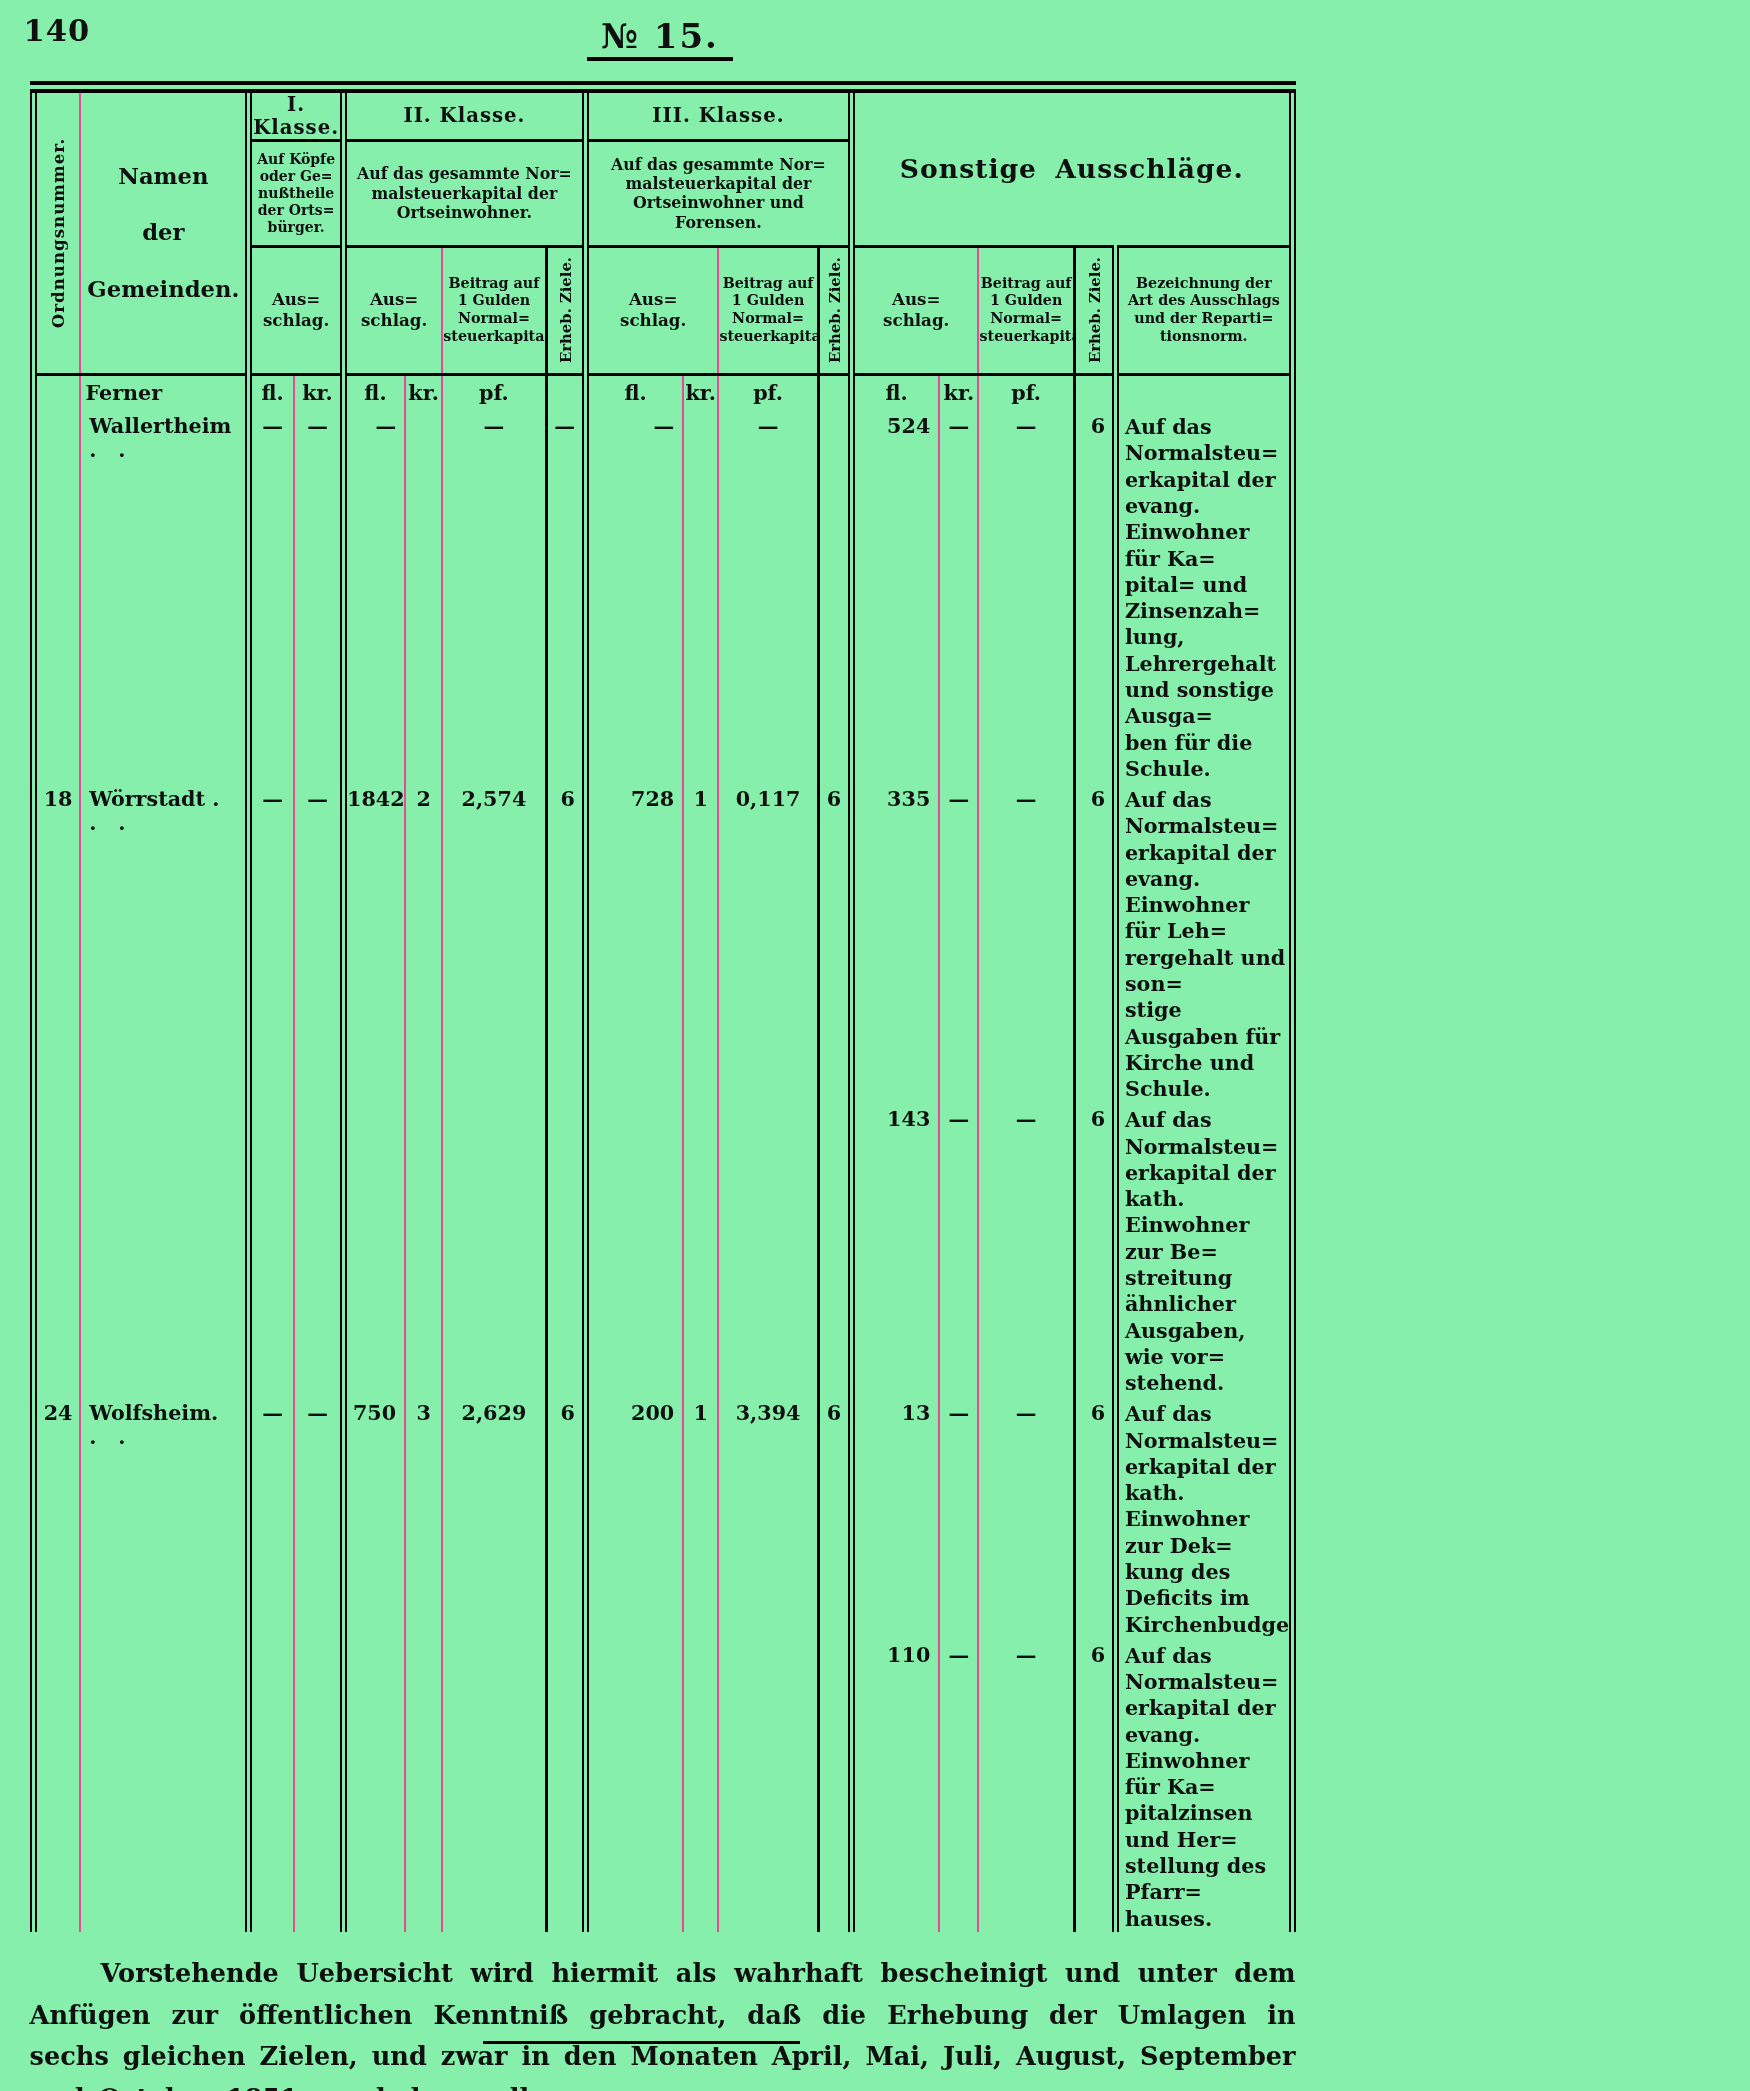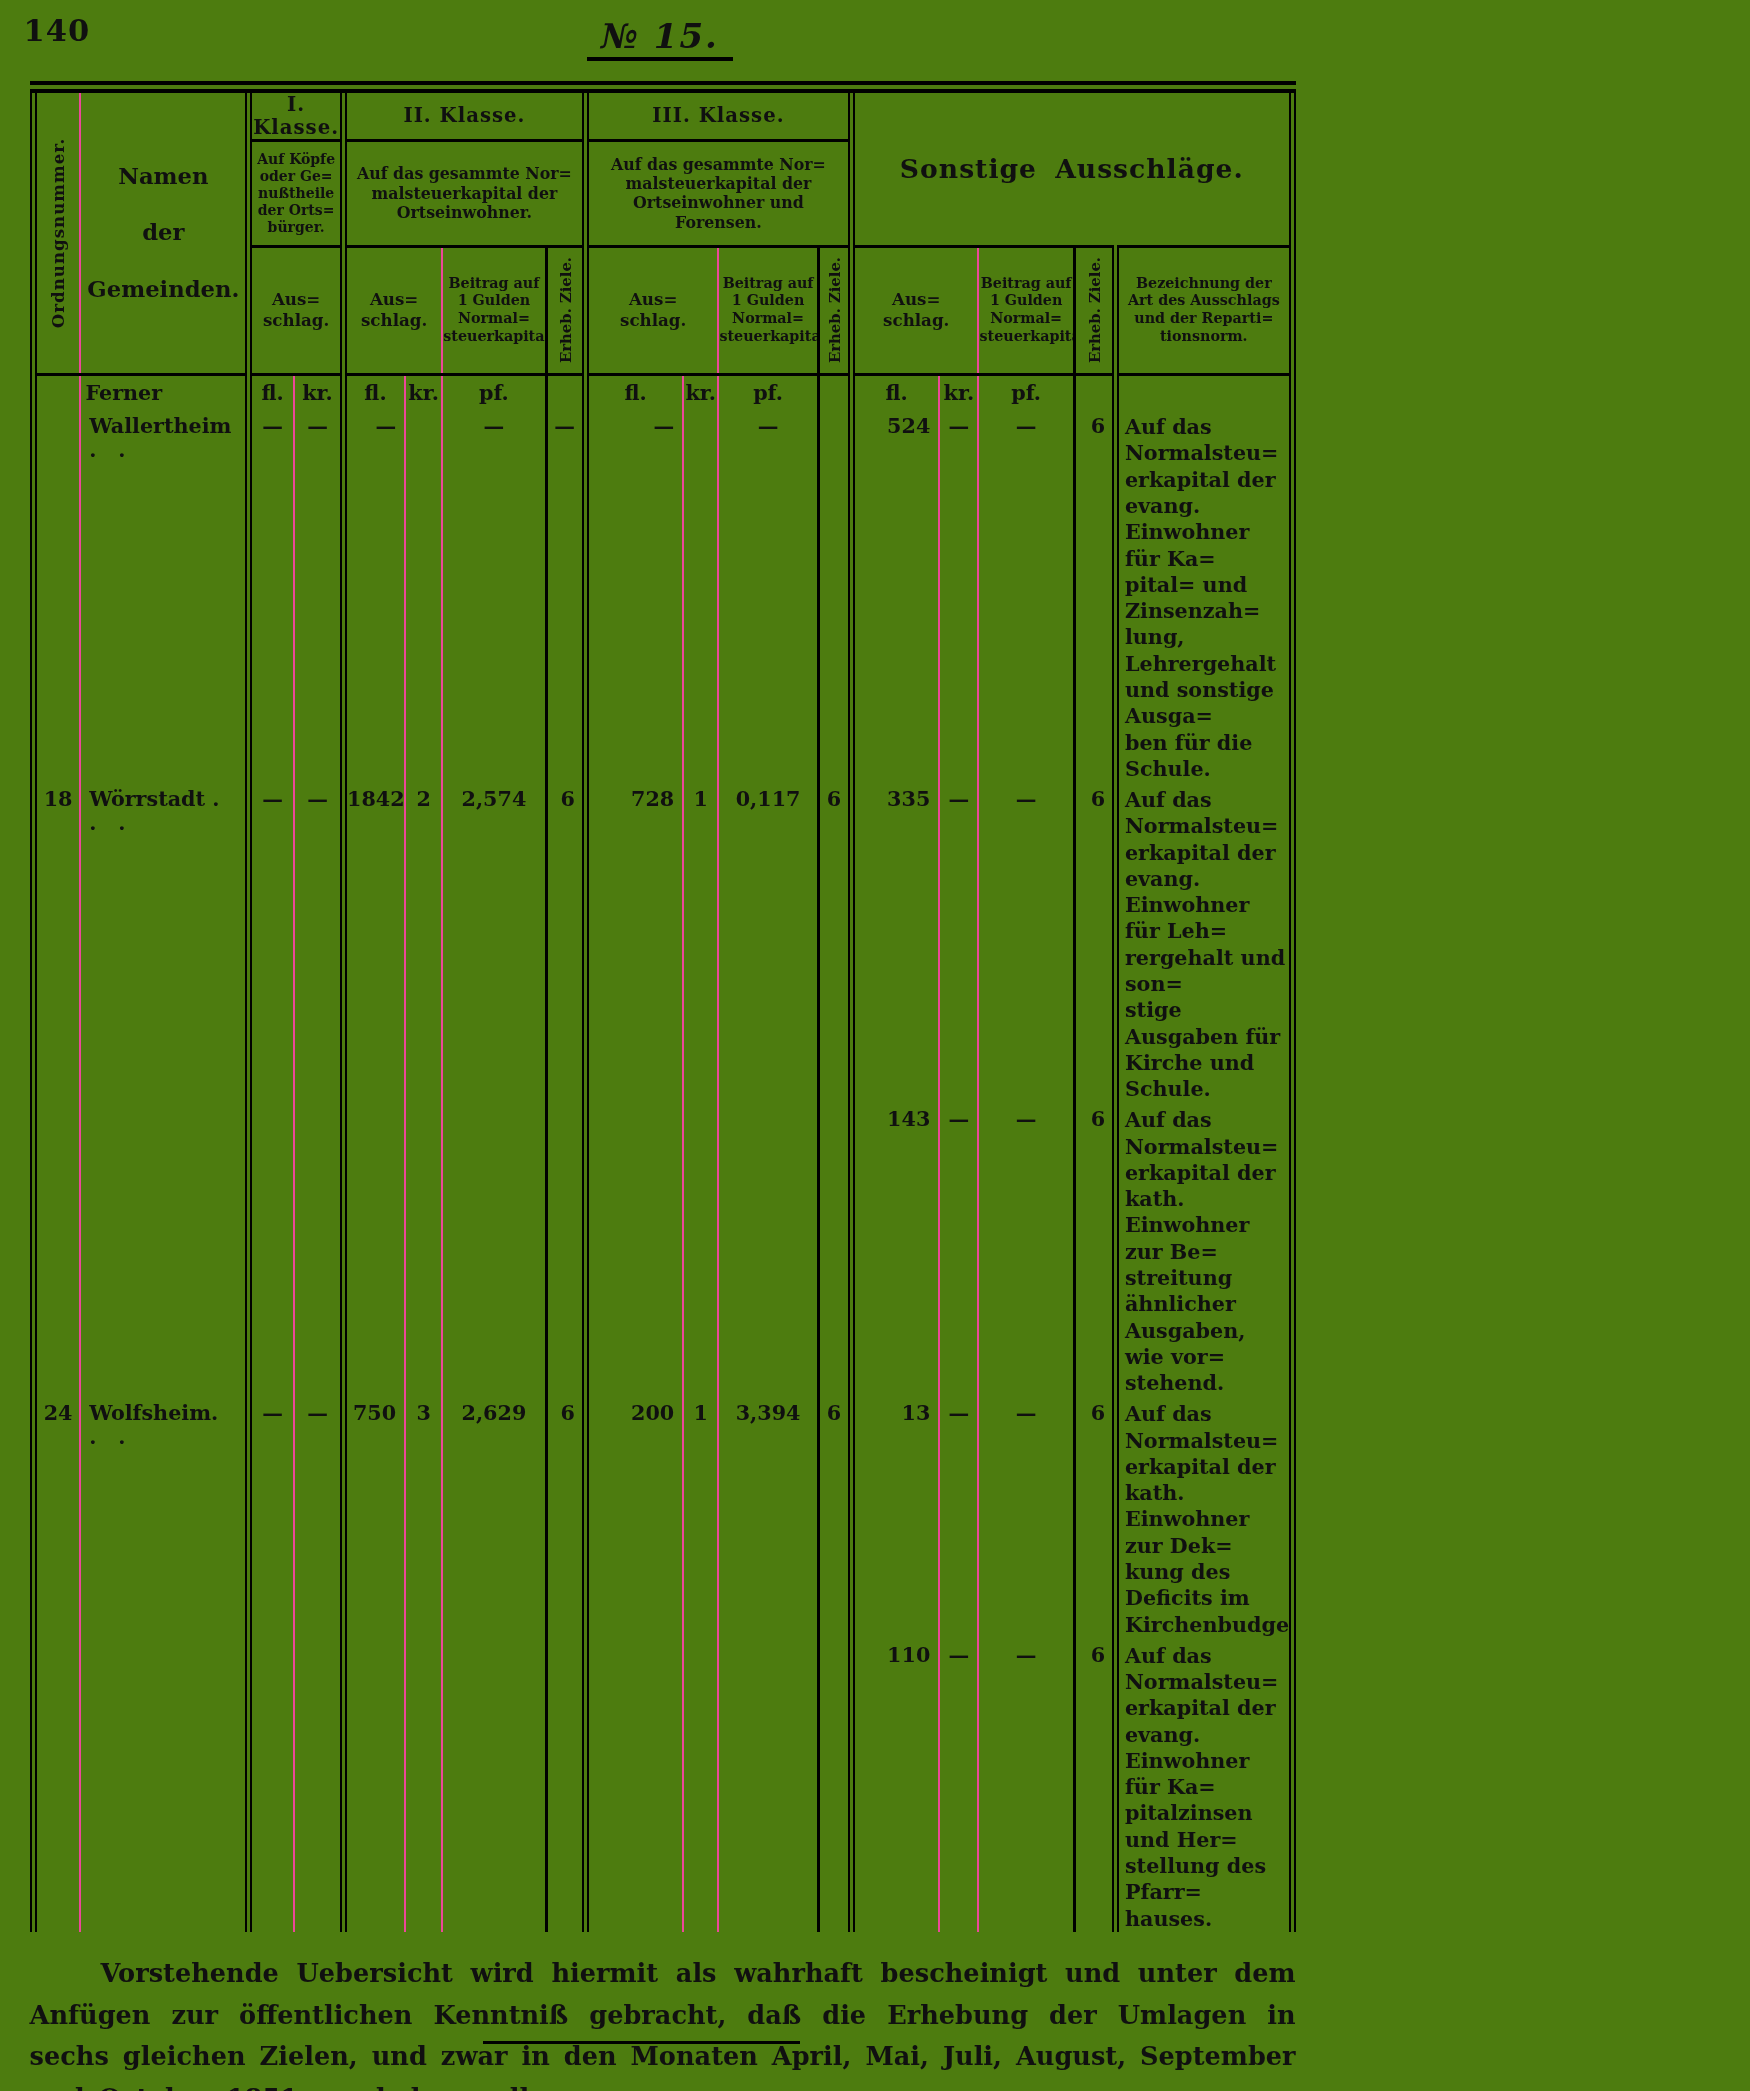--- a/index.html
+++ b/index.html
@@ -1,31 +1,31 @@
 <!DOCTYPE html>
 <html><head>
 <meta charset="utf-8">
 <title>140 — № 15.</title>
 <style>
   * { margin: 0; padding: 0; box-sizing: border-box; }
   html, body { background: #d8d6d1; }
   .page {
     position: relative;
     width: 1750px; height: 2091px;
-    background: #4d7c0f;
+    background: #86efac;
     color: #101010;
     font-family: "DejaVu Serif", serif;
     font-weight: 700;
     overflow: hidden;
   }
   
   .masthead { position: relative; width: 1320px; padding-top: 15.8px; height: 65px; }
   .pageno { position: absolute; left: 23.6px; top: 11.8px; font-size: 30.5px; letter-spacing: 1px; }
   .issue { display: table; margin: 0 auto; font-size: 34px; letter-spacing: 2px;
-           border-bottom: 4.9px solid #000; padding: 0 13.8px 1px; font-style: italic; }
+           border-bottom: 4.9px solid #000; padding: 0 13.8px 1px; }
 
   
   table.t {
     margin: 15.8px 0 0 29.6px;
     border-collapse: collapse;
     table-layout: fixed;
     width: 1266px;
     border-top: 12.8px double #000;
     border-left: 7.9px double #000;
     border-right: 7.9px double #000;

